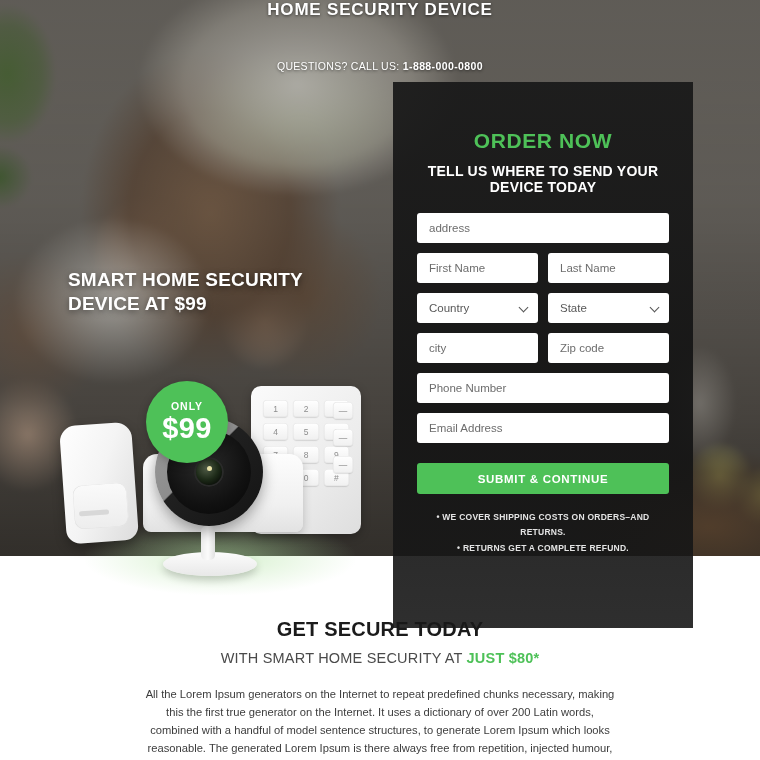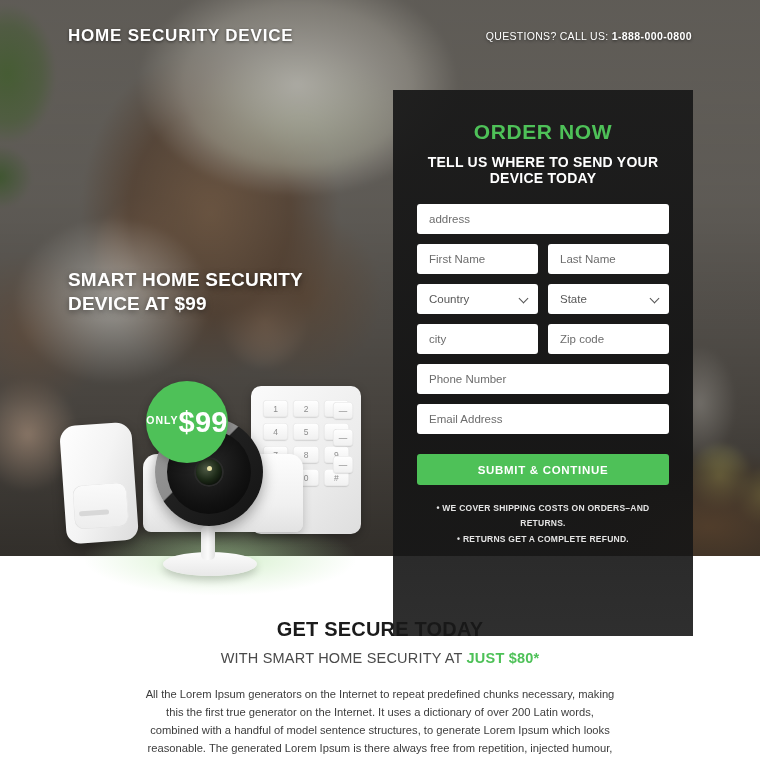--- a/index.html
+++ b/index.html
@@ -78,20 +78,21 @@
   .header {
     position: absolute;
     left: 0; top: 0;
     width: 760px;
     height: 72px;
     display: flex;
     align-items: center;
     justify-content: space-between;
     padding: 0 68px;
     z-index: 30;
+    flex-direction: column;
   }
 
   .brand {
     color: #ffffff;
     font-size: 17px;
     font-weight: bold;
     letter-spacing: 0.8px;
     text-shadow: 0 1px 3px rgba(0,0,0,0.55);
   }
 
@@ -125,21 +126,21 @@
   
   .price-badge {
     position: absolute;
     left: 146px;
     top: 381px;
     width: 82px;
     height: 82px;
     border-radius: 50%;
     background: #4ec158;
     display: flex;
-    flex-direction: row;
+    flex-direction: column;
     align-items: center;
     justify-content: center;
     z-index: 24;
     box-shadow: 0 2px 8px rgba(0,0,0,0.25);
   }
   .badge-only {
     color: #ffffff;
     font-size: 10.5px;
     font-weight: bold;
     letter-spacing: 1px;
@@ -288,26 +289,26 @@
     width: 8px; height: 8px;
     border-radius: 50%;
     background: #3b3b3b;
     box-shadow: inset 0 0 0 1.5px #767676;
   }
 
   
   .form-panel {
     position: absolute;
     left: 393px;
-    top: 90px;
+    top: 82px;
     width: 300px;
     height: 546px;
     background: linear-gradient(180deg, rgba(26,26,26,0.95) 0%, rgba(20,20,20,0.93) 60%, rgba(24,24,24,0.90) 100%);
     z-index: 28;
-    padding: 30px 24px 0 24px;
+    padding: 47px 24px 0 24px;
   }
   .form-title {
     text-align: center;
     color: #4ec158;
     font-size: 21px;
     font-weight: bold;
     letter-spacing: 0.6px;
   }
   .form-sub {
     text-align: center;

